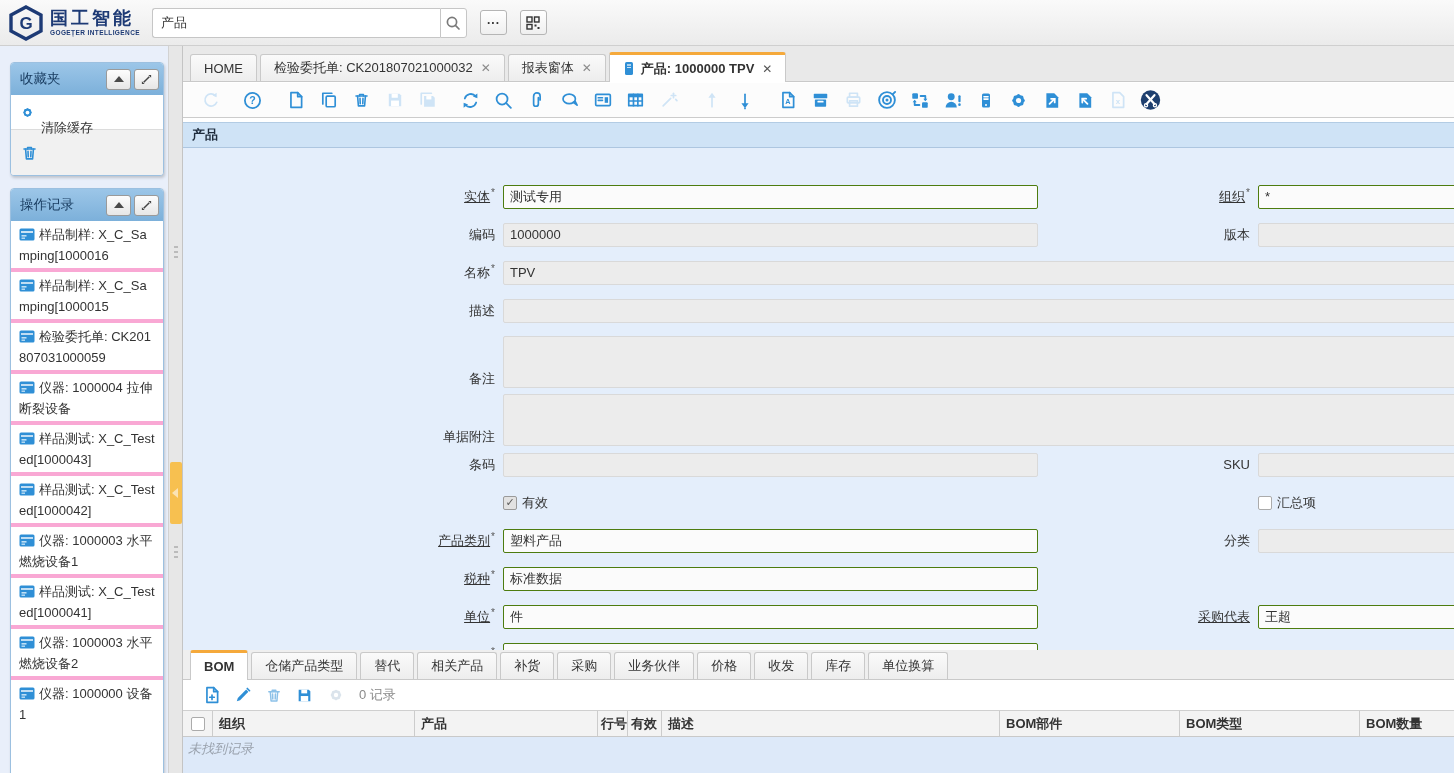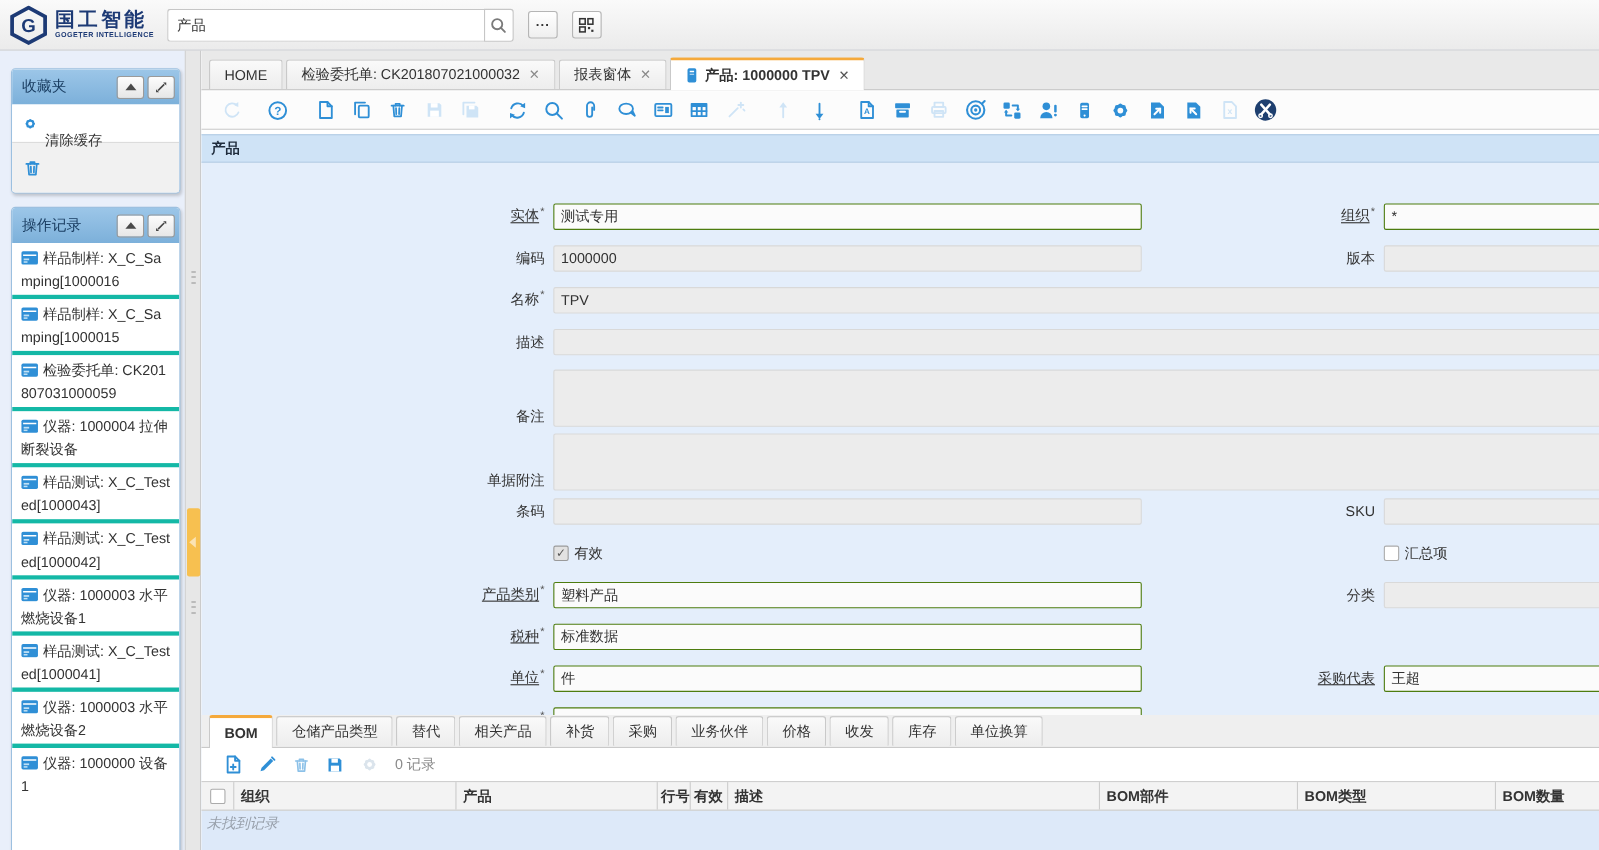--- a/index.html
+++ b/index.html
@@ -39,21 +39,21 @@
     border-radius:3px; margin-left:3px; display:flex; align-items:center; justify-content:center; cursor:pointer; }
   .tri-up { width:0; height:0; border-left:5px solid transparent; border-right:5px solid transparent;
     border-bottom:6px solid #4a4a4a; }
   .fav-panel { top:16px; height:114px; }
   .fav-item { height:34px; display:flex; align-items:center; padding:0 9px; background:#fff; cursor:pointer; }
   .fav-item span.lbl { margin-left:6px;margin-top:31px; }
   .panel-ft { background:#f1f1f1; border-top:1px solid #dcdcdc; display:flex; align-items:center; padding:0 10px; gap:14px; }
   .fav-ft { height:47px; }
   .rec-panel { top:142px; height:640px; display:flex; flex-direction:column; }
   .rec-list { flex:1; overflow:hidden; background:#fff; }
-  .rec-item { padding:3px 8px 2px; line-height:21px; border-bottom:4px solid #14b8a6;
+  .rec-item { padding:3px 8px 2px; line-height:21px; border-bottom:4px solid #f9a8d4;
     word-break:break-all; overflow:hidden; min-height:47px; cursor:pointer; background:#fff; }
   .rec-item svg { vertical-align:-2px; margin-right:4px; }
   .rec-ft { height:42px; }
   
   .splitter { position:absolute; left:168px; top:46px; width:15px; bottom:0; background:#e7e7e7;
     border-left:1px solid #d2d2d2; border-right:1px solid #c4c4c4; }
   .split-handle { position:absolute; top:416px; left:1px; width:12px; height:62px;
     background:#f7c050; border-radius:2px; cursor:col-resize; }
   .split-handle:after { content:""; position:absolute; left:2px; top:26px; width:0; height:0;
     border-top:5px solid transparent; border-bottom:5px solid transparent; border-right:6px solid #fbe3b4; }
@@ -101,21 +101,21 @@
   .rgroup .flabel { width:180px; }
   .rgroup .fin { flex:1; }
   .cb { width:14px; height:14px; border:1px solid #ababab; border-radius:2px; background:#fff;
     display:inline-flex; align-items:center; justify-content:center; margin-right:5px; flex:none; cursor:pointer; }
   .cb.checked { background:#e2e2e2; border-color:#9a9a9a; }
   .cb.checked:after { content:"✓"; font-size:11px; color:#5a5a5a; font-weight:bold; }
   .cbwrap { display:flex; align-items:center; }
   
   .bottom { position:absolute; left:0; right:0; bottom:0; height:123px; background:#dde9f9; }
   .btabs { height:30px; background:#efefef; border-bottom:1px solid #c9c9c9; display:flex;
-    align-items:center; padding-left:7px; }
+    align-items:flex-end; padding-left:7px; }
   .btoolbar { height:30px; background:#fff; display:flex; align-items:center; padding-left:13px; }
   .btoolbar .ti { margin:0 5px; }
   .count { color:#8a8a8a; margin-left:8px; }
   .bhead { height:27px; background:#f3f3f3; border-top:1px solid #cfcfcf; border-bottom:1px solid #c9c9c9;
     display:flex; font-weight:bold; }
   .bcol { border-right:1px solid #ccc; padding:0 6px; line-height:25px; overflow:hidden; white-space:nowrap; flex:none; }
   .bcol.first { width:30px; display:flex; align-items:center; justify-content:center; padding:0; }
   .bempty { height:36px; color:#98a0ab; font-style:italic; line-height:24px; padding-left:5px; }
 </style>
 </head>

